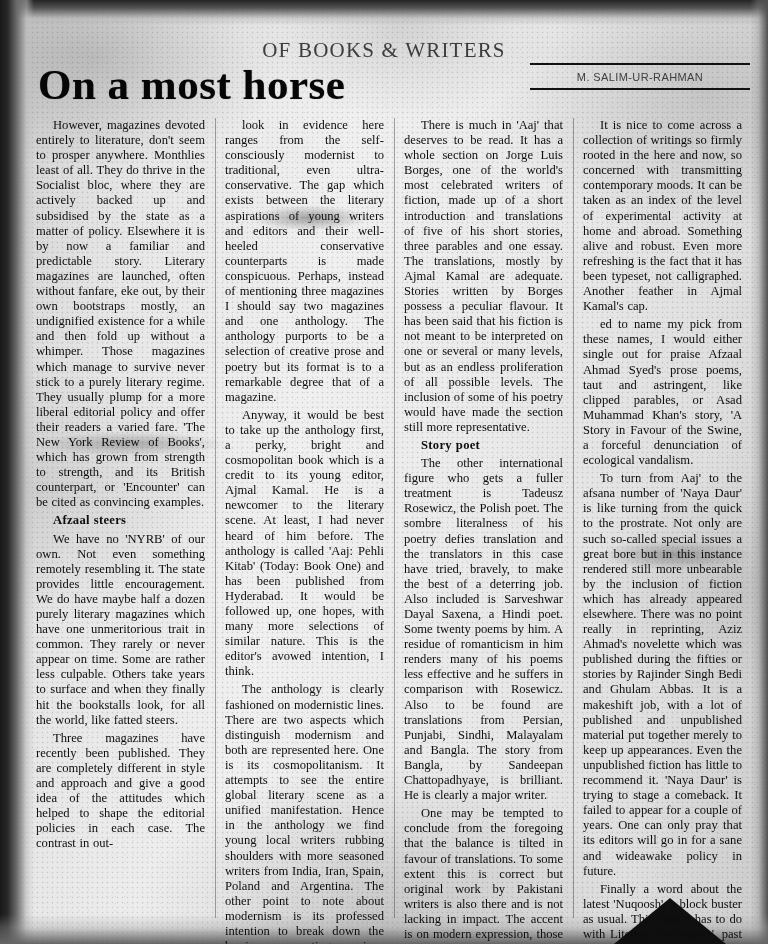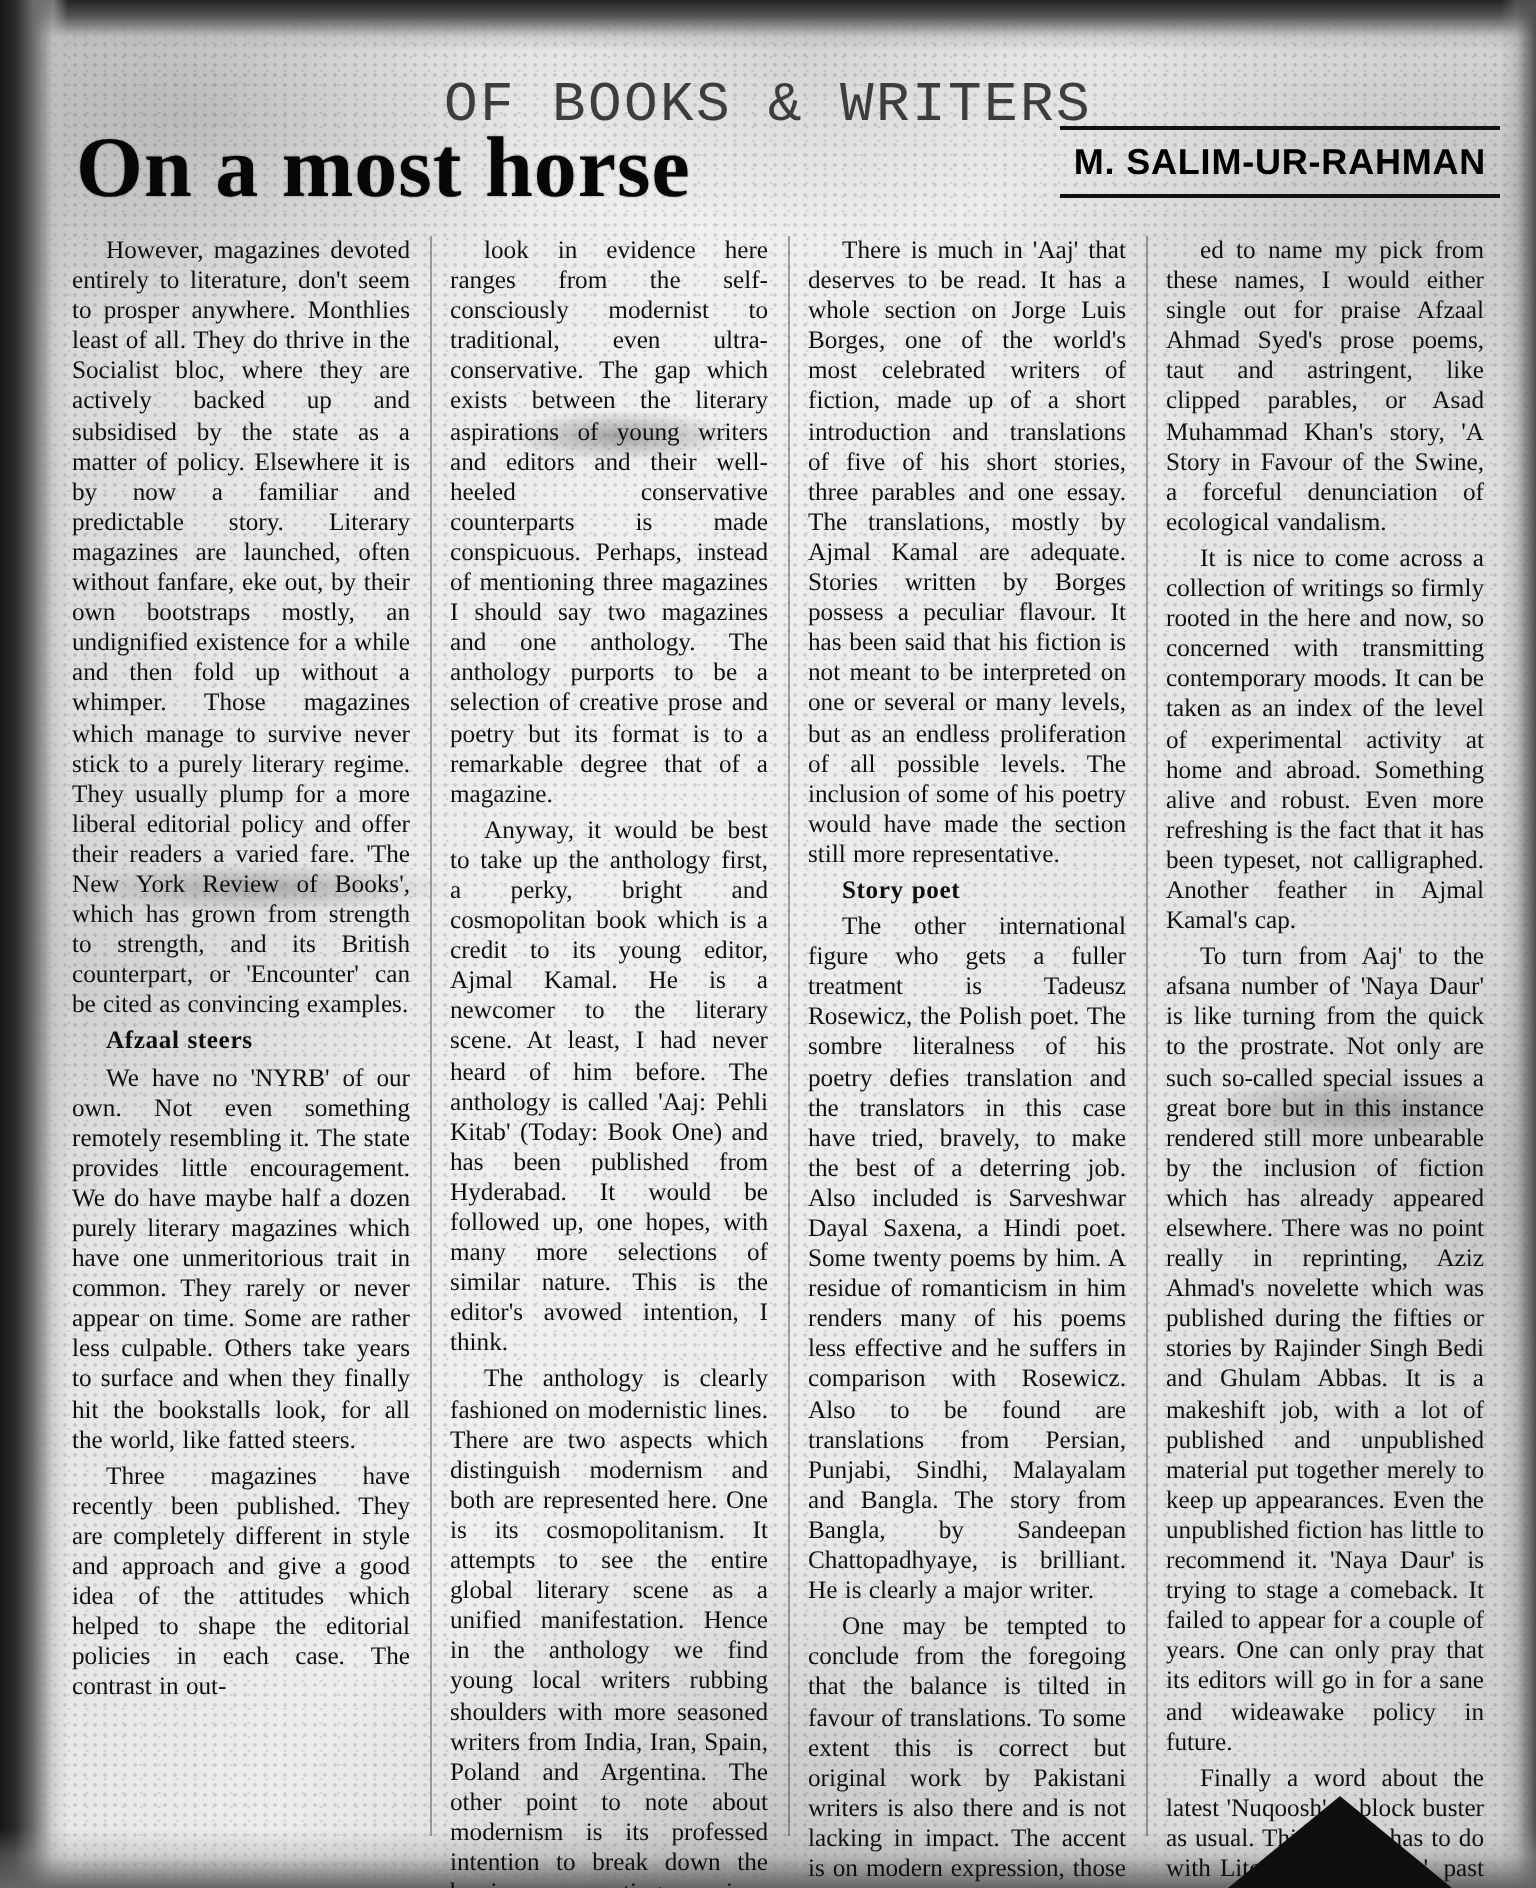--- a/index.html
+++ b/index.html
@@ -100,22 +100,22 @@
     position: absolute;
     inset: 0;
     z-index: 5;
     color: #100f0d;
   }
 
   .kicker {
     position: absolute;
     left: 0; right: 0; top: 38px;
     text-align: center;
-    font-family: Liberation Mono, monospace;
-    font-size: 28px;
+    font-family: Liberation Serif, serif;
+    font-size: 21px;
     letter-spacing: 1.2px;
     color: #404040;
   }
 
   .headline {
     position: absolute;
     left: 38px;
     top: 60px;
     font-family: "Liberation Serif", "DejaVu Serif", serif;
     font-weight: bold;
@@ -130,24 +130,24 @@
     left: 530px;
     top: 63px;
     width: 220px;
     border-top: 2px solid #17150f;
     border-bottom: 2px solid #17150f;
     padding: 6px 0 5px 0;
     text-align: center;
   }
   .byline-box .byline {
     font-family: "Liberation Sans", "DejaVu Sans", sans-serif;
-    font-weight: bold;
-    font-size: 18px;
+    font-weight: normal;
+    font-size: 11px;
     letter-spacing: .4px;
-    color: #000000;
+    color: #be185d;
   }
 
   
   .columns {
     position: absolute;
     left: 36px;
     top: 118px;
     width: 716px;
     height: 800px;
     display: flex;
@@ -216,22 +216,22 @@
           <p>Anyway, it would be best to take up the anthology first, a perky, bright and cosmopolitan book which is a credit to its young editor, Ajmal Kamal. He is a newcomer to the literary scene. At least, I had never heard of him before. The anthology is called 'Aaj: Pehli Kitab' (Today: Book One) and has been published from Hyderabad. It would be followed up, one hopes, with many more selections of similar nature. This is the editor's avowed intention, I think.</p>
           <p>The anthology is clearly fashioned on modernistic lines. There are two aspects which distinguish modernism and both are represented here. One is its cosmopolitanism. It attempts to see the entire global literary scene as a unified manifestation. Hence in the anthology we find young local writers rubbing shoulders with more seasoned writers from India, Iran, Spain, Poland and Argentina. The other point to note about modernism is its professed intention to break down the barriers separating various genres and forms. This gets mentioned in the editorial which says, among other things, that the new poetry and new short story tend to merge into each other and lose their identity in search of a greater, more comprehensive genre. It is true that there is a breaking down of barriers within modern literature and much interpenetration and interaction at work but no new form has so far emerged.</p>
         </div>
       <div class="col">
           <p>There is much in 'Aaj' that deserves to be read. It has a whole section on Jorge Luis Borges, one of the world's most celebrated writers of fiction, made up of a short introduction and translations of five of his short stories, three parables and one essay. The translations, mostly by Ajmal Kamal are adequate. Stories written by Borges possess a peculiar flavour. It has been said that his fiction is not meant to be interpreted on one or several or many levels, but as an endless proliferation of all possible levels. The inclusion of some of his poetry would have made the section still more representative.</p>
           <p class="subhead">Story poet</p>
           <p>The other international figure who gets a fuller treatment is Tadeusz Rosewicz, the Polish poet. The sombre literalness of his poetry defies translation and the translators in this case have tried, bravely, to make the best of a deterring job. Also included is Sarveshwar Dayal Saxena, a Hindi poet. Some twenty poems by him. A residue of romanticism in him renders many of his poems less effective and he suffers in comparison with Rosewicz. Also to be found are translations from Persian, Punjabi, Sindhi, Malayalam and Bangla. The story from Bangla, by Sandeepan Chattopadhyaye, is brilliant. He is clearly a major writer.</p>
           <p>One may be tempted to conclude from the foregoing that the balance is tilted in favour of translations. To some extent this is correct but original work by Pakistani writers is also there and is not lacking in impact. The accent is on modern expression, those accommodated are young writers. There is poetry by Sarwat Husain, Afzaal Ahmad Syed, Asad Muhammad Khan, Sagheer Malaal, Shaukat Abid and Atteeq Ahmad Jilani and fiction by Hasan Manzar and Asad Muhammad Khan. If ask-</p>
         </div>
       <div class="col">
+          <p>It is nice to come across a collection of writings so firmly rooted in the here and now, so concerned with transmitting contemporary moods. It can be taken as an index of the level of experimental activity at home and abroad. Something alive and robust. Even more refreshing is the fact that it has been typeset, not calligraphed. Another feather in Ajmal Kamal's cap.</p>
           <p>ed to name my pick from these names, I would either single out for praise Afzaal Ahmad Syed's prose poems, taut and astringent, like clipped parables, or Asad Muhammad Khan's story, 'A Story in Favour of the Swine, a forceful denunciation of ecological vandalism.</p>
-          <p>It is nice to come across a collection of writings so firmly rooted in the here and now, so concerned with transmitting contemporary moods. It can be taken as an index of the level of experimental activity at home and abroad. Something alive and robust. Even more refreshing is the fact that it has been typeset, not calligraphed. Another feather in Ajmal Kamal's cap.</p>
           <p>To turn from Aaj' to the afsana number of 'Naya Daur' is like turning from the quick to the prostrate. Not only are such so-called special issues a great bore but in this instance rendered still more unbearable by the inclusion of fiction which has already appeared elsewhere. There was no point really in reprinting, Aziz Ahmad's novelette which was published during the fifties or stories by Rajinder Singh Bedi and Ghulam Abbas. It is a makeshift job, with a lot of published and unpublished material put together merely to keep up appearances. Even the unpublished fiction has little to recommend it. 'Naya Daur' is trying to stage a comeback. It failed to appear for a couple of years. One can only pray that its editors will go in for a sane and wideawake policy in future.</p>
           <p>Finally a word about the latest 'Nuqoosh', a block buster as usual. This time it has to do with Literary Encounters', past and present mostly those which took place in the past. The tendency to act more like an archivist than an editor, to gravitate towards the past, is not commendable at all. One can admire Mr. Tufail's industry and salesmanship but most of the time he seems too intent on flogging dead horses.</p>
         </div>
     </div>
 
   </div>
 
   <div class="smudge-a"></div>
   <div class="smudge-b"></div>
   <div class="smudge-c"></div>

